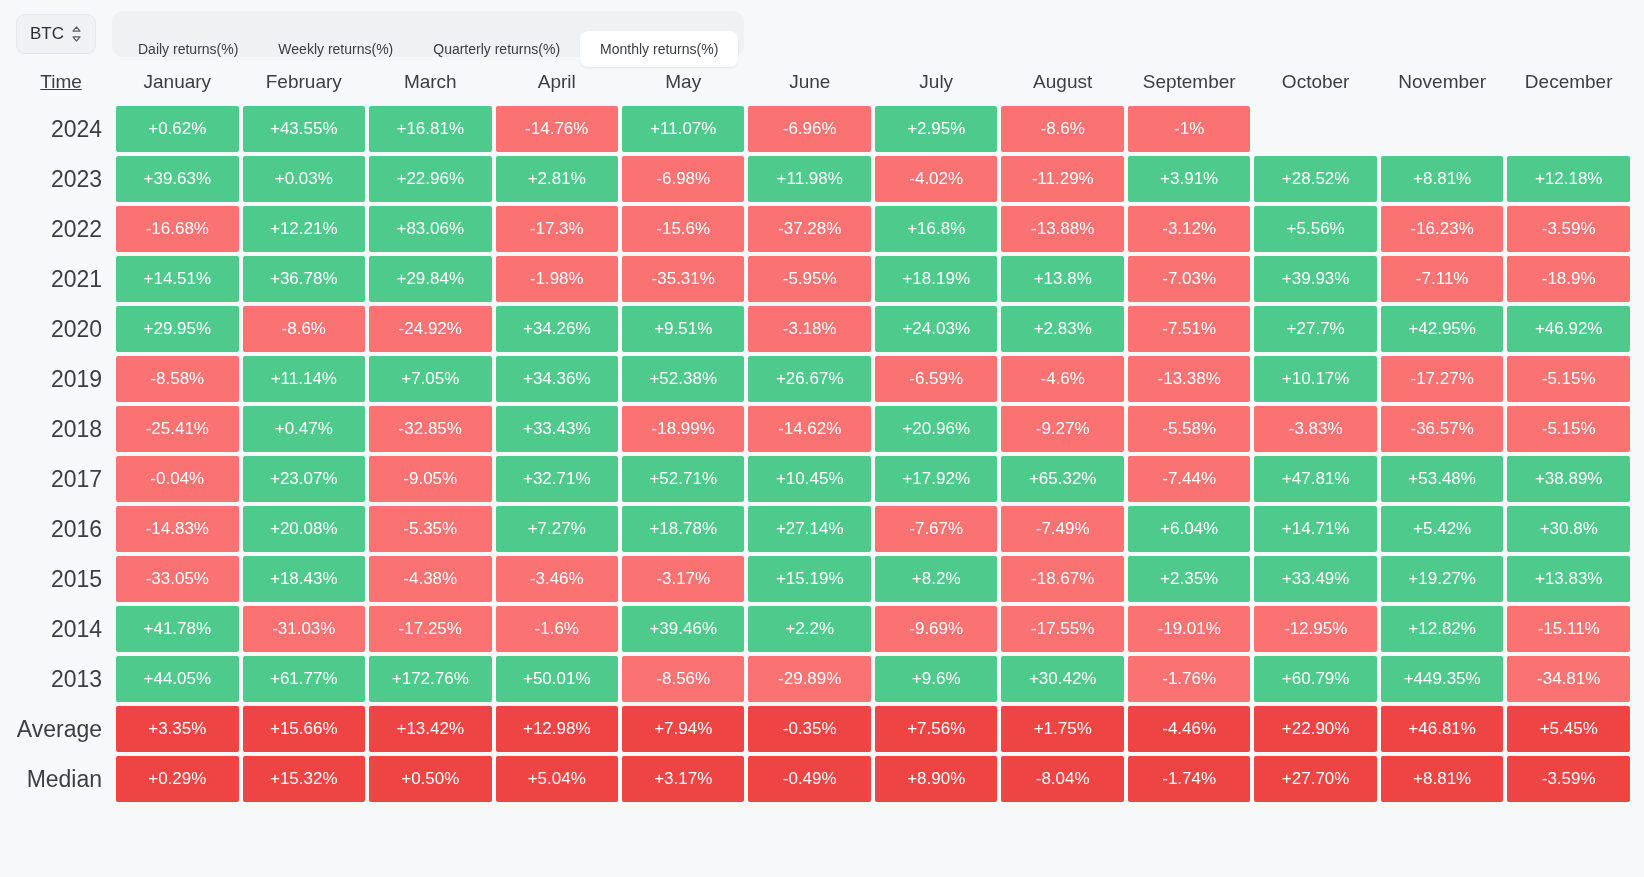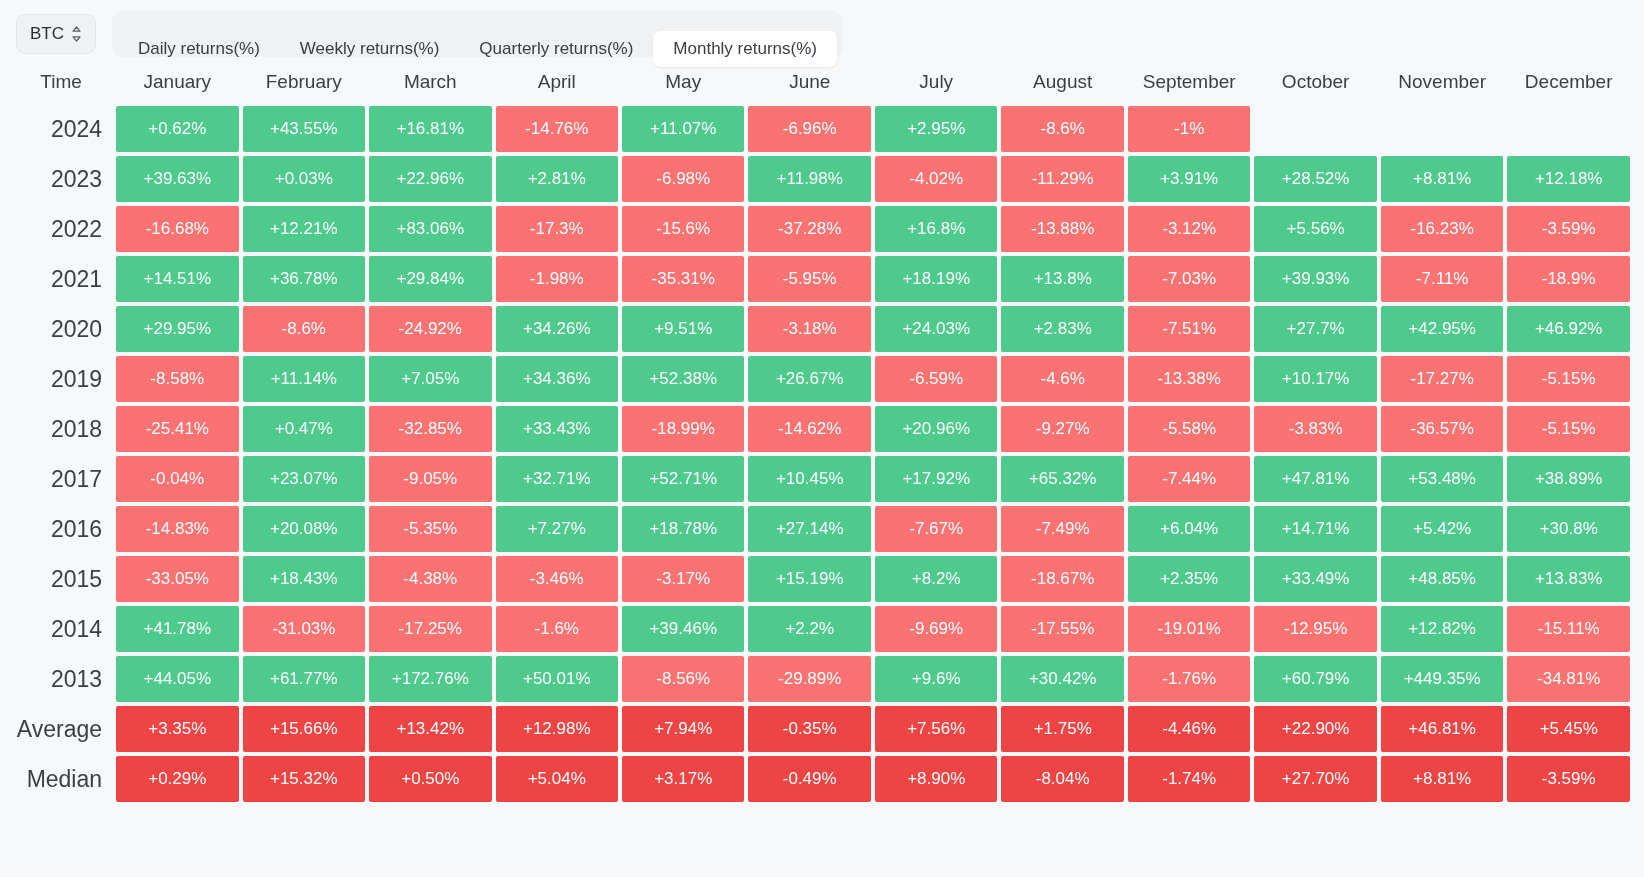--- a/index.html
+++ b/index.html
@@ -56,21 +56,21 @@
     margin-left: 16px;
     padding: 5px 6px;
   }
   .tab {
     display: inline-flex;
     align-items: center;
     justify-content: center;
     height: 36px;
     padding: 0 20px;
     border-radius: 8px;
-    font-size: 17px;
+    font-size: 14px;
     color: #3a3d42;
     cursor: pointer;
     white-space: nowrap;
     user-select: none;
     margin-top: 29px;
   }
   .tab.active {
     background: #ffffff;
     box-shadow: 0 1px 2px rgba(0,0,0,0.08);
   }
@@ -89,21 +89,21 @@
   table.returns col.mon-col { width: 120px; }
 
   table.returns thead th {
     font-weight: 400;
     font-size: 19px;
     color: #3b3e43;
     height: 40px;
     padding: 0;
     background: transparent;
   }
-  table.returns th.time-head { text-align: center; }
+  table.returns th.time-head { text-align: center; text-decoration: underline; }
 
   table.returns td.rowlabel,
   table.returns th.rowlabel {
     font-weight: 400;
     font-size: 23px;
     color: #3b3e43;
     text-align: right;
     padding-right: 10px;
     background: transparent;
     height: 46px;
@@ -324,21 +324,21 @@
             <td class="cell neg">-33.05%</td>
             <td class="cell pos">+18.43%</td>
             <td class="cell neg">-4.38%</td>
             <td class="cell neg">-3.46%</td>
             <td class="cell neg">-3.17%</td>
             <td class="cell pos">+15.19%</td>
             <td class="cell pos">+8.2%</td>
             <td class="cell neg">-18.67%</td>
             <td class="cell pos">+2.35%</td>
             <td class="cell pos">+33.49%</td>
-            <td class="cell pos">+48.85%</td>
+            <td class="cell pos">+19.27%</td>
             <td class="cell pos">+13.83%</td>
           </tr>
           <tr>
             <td class="rowlabel">2014</td>
             <td class="cell pos">+41.78%</td>
             <td class="cell neg">-31.03%</td>
             <td class="cell neg">-17.25%</td>
             <td class="cell neg">-1.6%</td>
             <td class="cell pos">+39.46%</td>
             <td class="cell pos">+2.2%</td>

